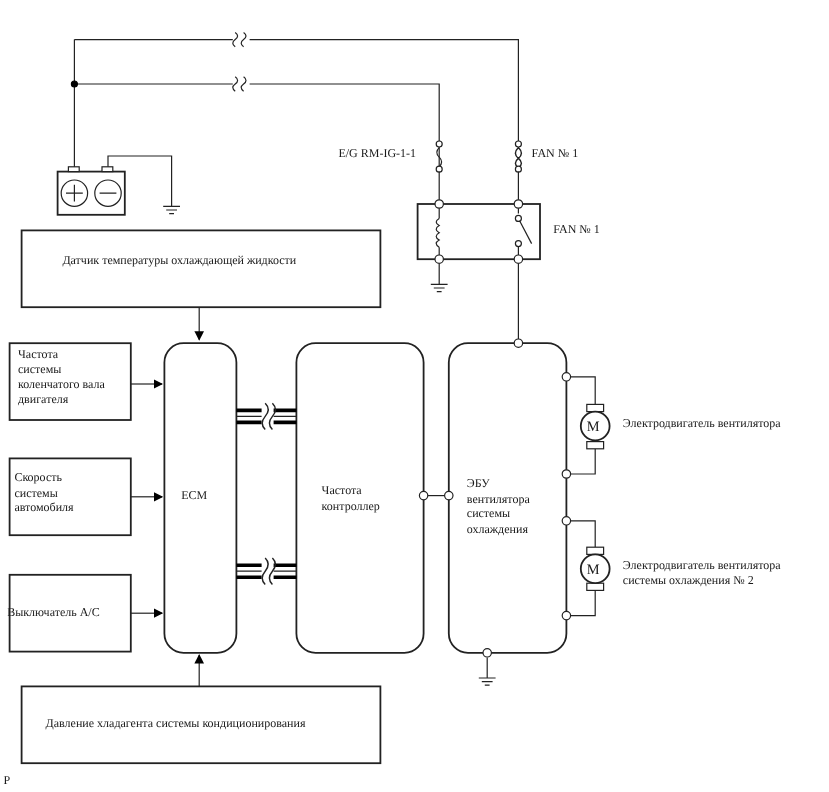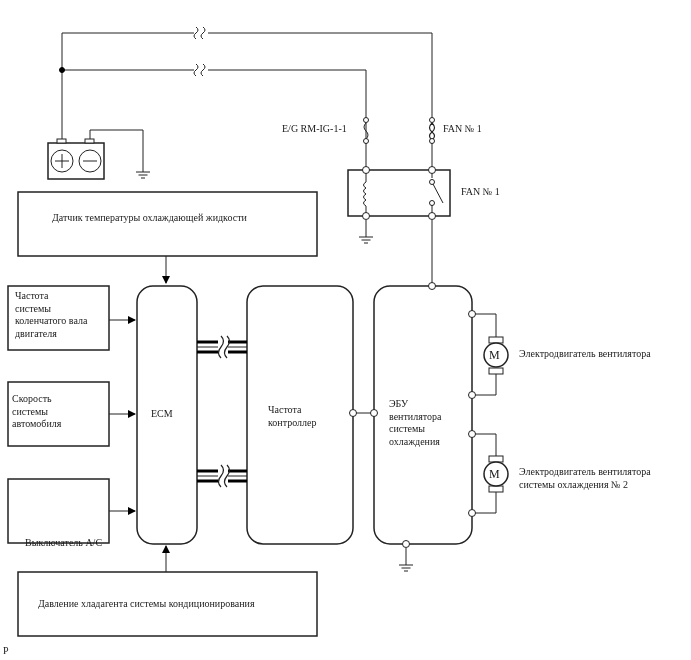--- a/index.html
+++ b/index.html
@@ -151,21 +151,21 @@
   <div>коленчатого вала</div>
   <div>двигателя</div>
 </div>
 
 <div class="lbl" style="left:12px; top:393px;">
   <div>Скорость</div>
   <div>системы</div>
   <div>автомобиля</div>
 </div>
 
-<div class="lbl" style="left:25px; top:505px;margin-top:32px;">Выключатель A/C</div>
+<div class="lbl" style="left:6px; top:505px;">Выключатель A/C</div>
 
 <div class="lbl" style="left:151px; top:408px;">ECM</div>
 
 <div class="lbl" style="left:268px; top:404px;">
   <div>Частота</div>
   <div>контроллер</div>
 </div>
 
 <div class="lbl" style="left:389px; top:398px;">
   <div>ЭБУ</div>

